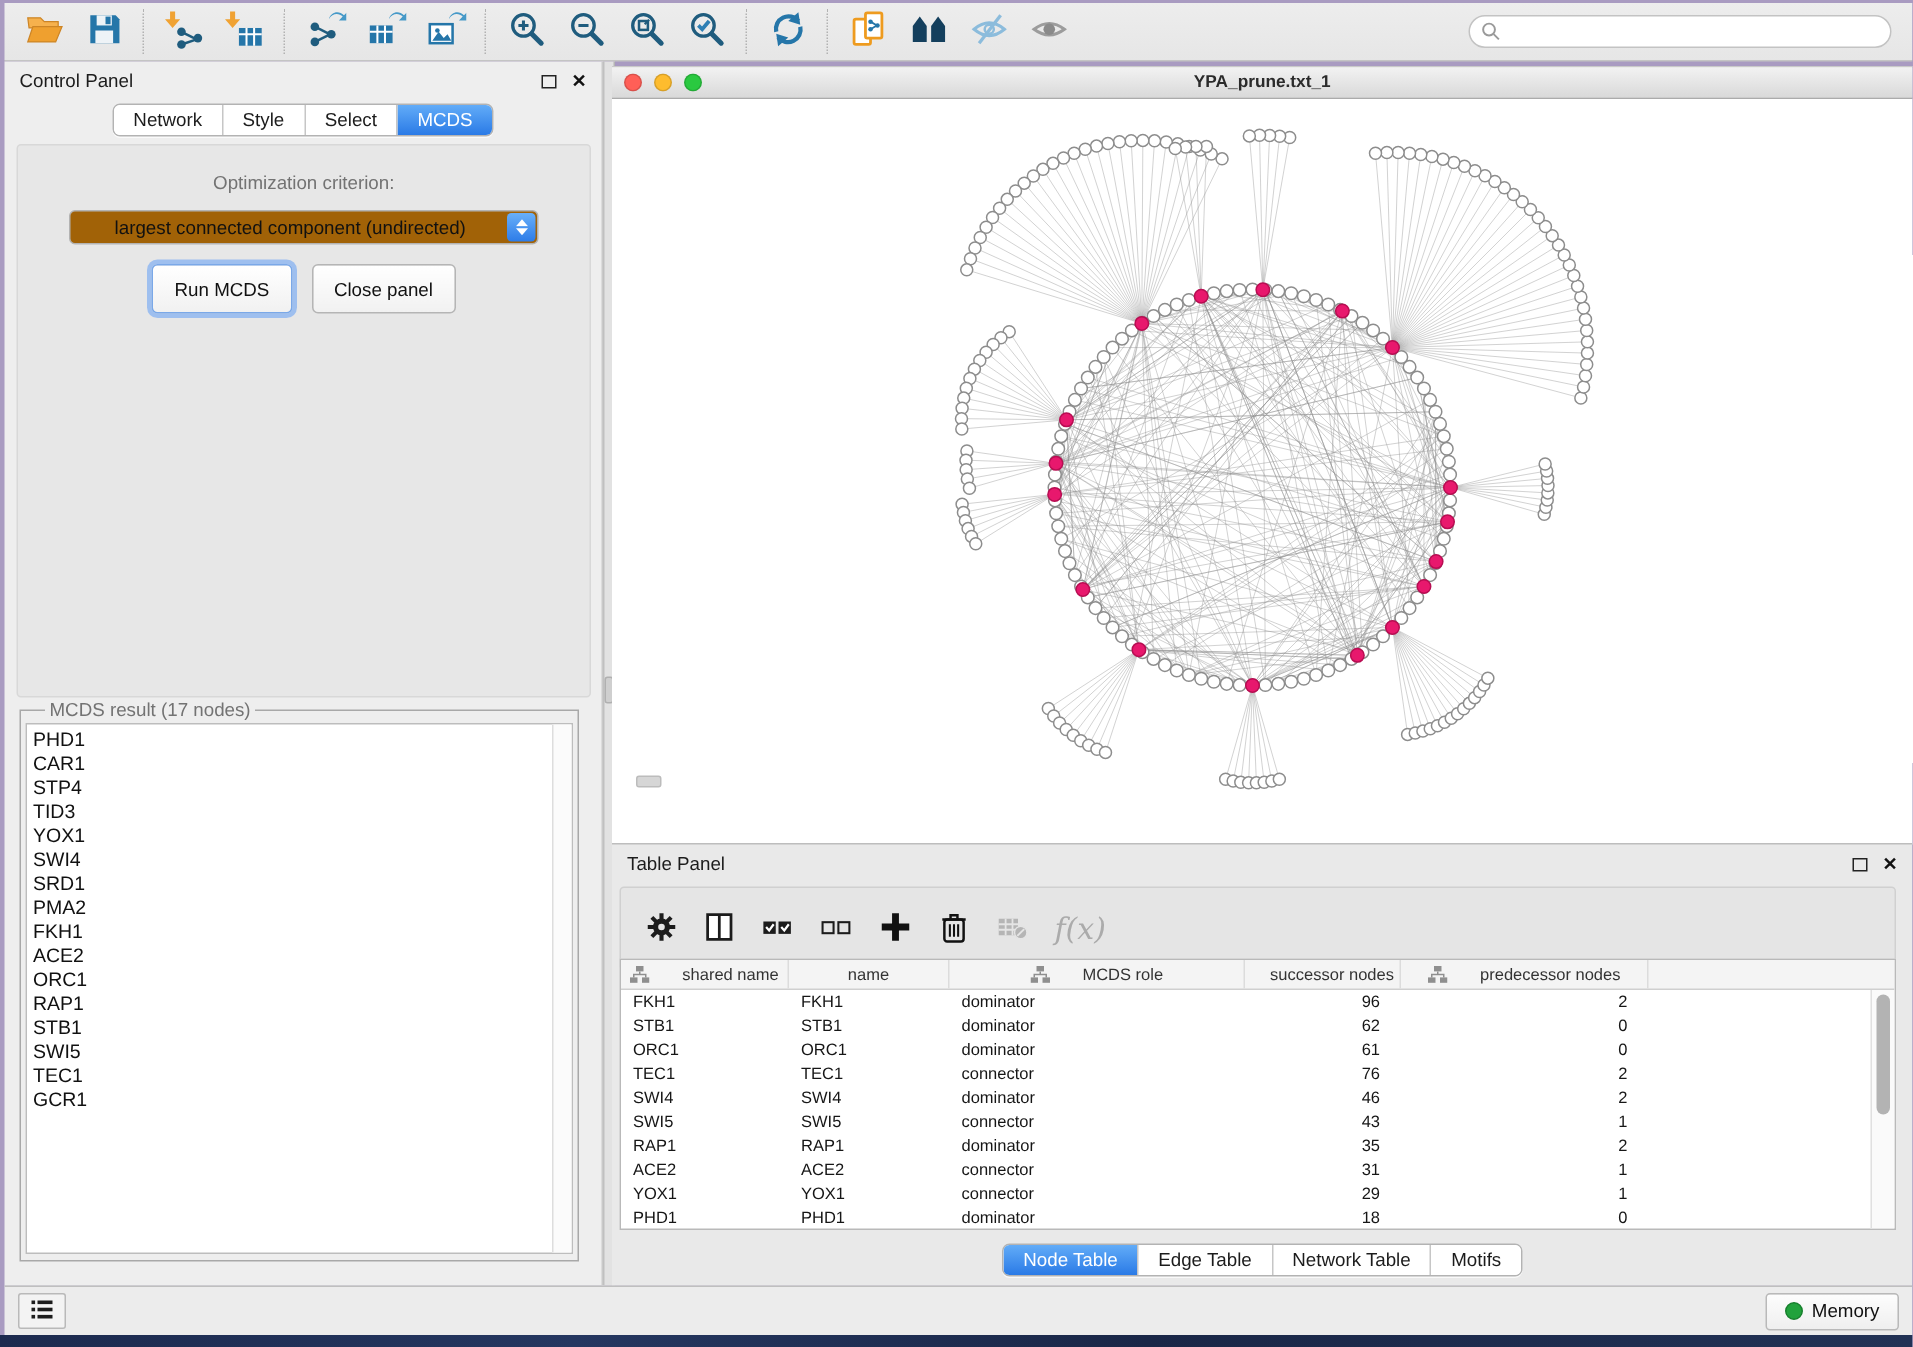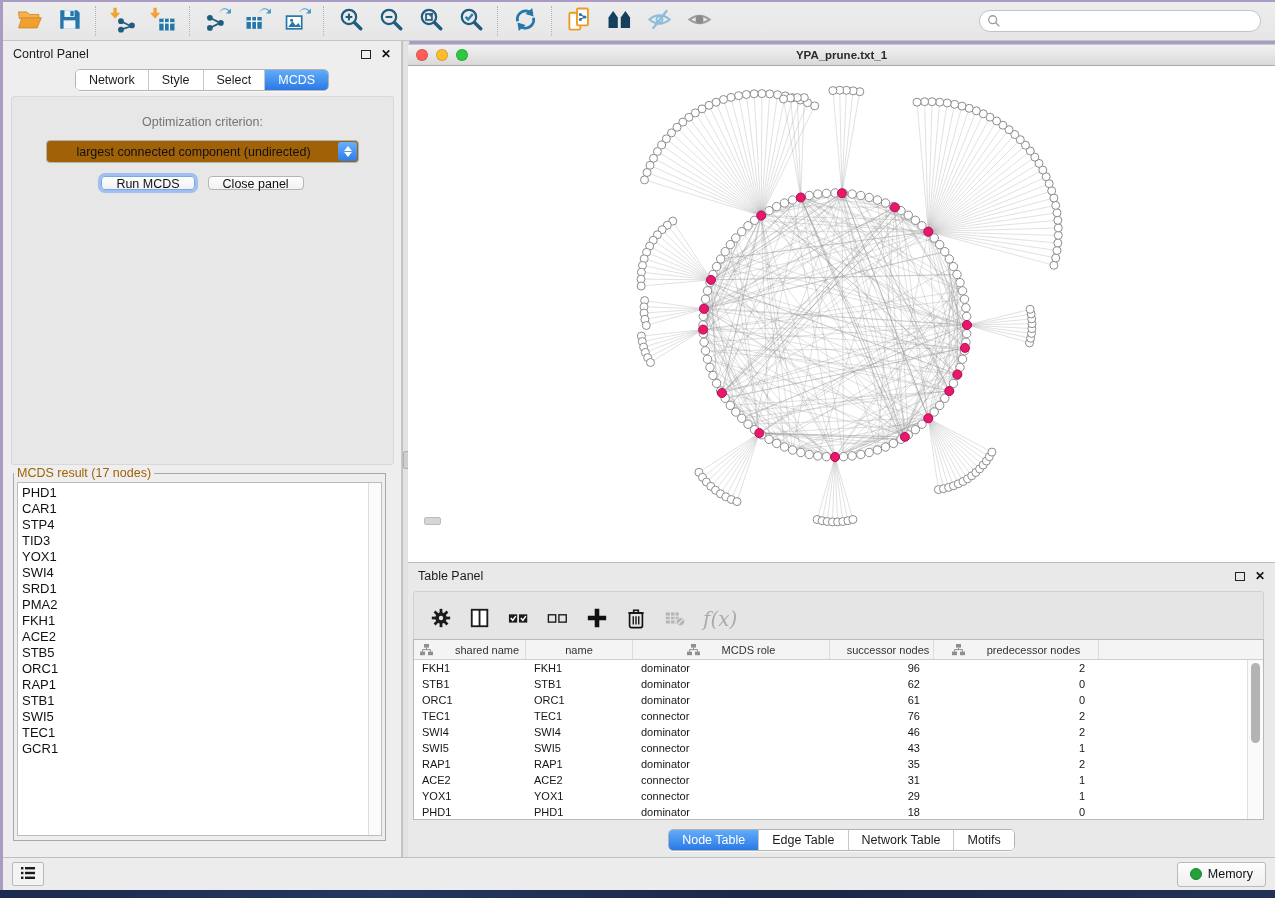--- a/index.html
+++ b/index.html
@@ -46,27 +46,27 @@
   #opt-label{text-align:center;margin-top:18px;font-size:12.5px;color:#737373;}
   #criterion-select{position:relative;margin:11px auto 0;width:313px;height:23px;
     background:#a16207;border:1px solid #b3b3b3;border-radius:4px;cursor:pointer;
     display:flex;align-items:center;box-sizing:border-box;}
   #criterion-value{flex:1;text-align:center;font-size:12.5px;color:#111;padding-right:18px;}
   #criterion-stepper{position:absolute;right:1px;top:1px;bottom:1px;width:19px;
     border-radius:3px;background:linear-gradient(#69b0f9,#2d7ce8);
     display:flex;flex-direction:column;align-items:center;justify-content:center;gap:1px;}
   #criterion-stepper svg{width:8px;height:5px;}
   #cp-buttons{display:flex;justify-content:center;gap:13px;margin-top:13px;}
-  .mac-btn{height:14px;padding:0 14px;font-size:12.5px;color:#111;font-family:inherit;
+  .mac-btn{height:33px;padding:0 14px;font-size:12.5px;color:#111;font-family:inherit;
     background:linear-gradient(#ffffff,#f1f1f1);border:1px solid #b5b5b5;border-radius:4px;
     cursor:pointer;}
   .mac-btn.focused{box-shadow:0 0 0 3px rgba(110,165,245,.6);border-color:#7aa8e8;}
   #mcds-box{position:absolute;left:10px;right:15px;top:425px;bottom:16px;
     border:1px solid #a8a8a8;margin:0;padding:0;}
-  #mcds-box legend{font-size:12.5px;color:#a16207;margin-left:0;padding:0 3px;}
+  #mcds-box legend{font-size:12.5px;color:#737373;margin-left:16px;padding:0 3px;}
   #mcds-list-wrap{position:absolute;left:3px;right:3px;top:2px;bottom:4px;
     background:#fff;border:1px solid #bdbdbd;}
   #mcds-list{position:absolute;left:4px;top:2px;right:14px;bottom:0;overflow:hidden;
     font-size:13px;color:#111;line-height:16px;}
   #mcds-scroll{position:absolute;right:0;top:0;bottom:0;width:12px;background:#fbfbfb;
     border-left:1px solid #ddd;}
   
   #vsplit{position:absolute;left:402px;top:41px;width:6px;bottom:41px;background:#e2e2e2;
     border-left:1px solid #c0c0c0;border-right:1px solid #b5b5b5;cursor:col-resize;}
   #vsplit .grip{position:absolute;left:0;right:0;top:410px;height:16px;background:#cfcfcf;
@@ -330,21 +330,20 @@
           <div>PHD1</div>
           <div>CAR1</div>
           <div>STP4</div>
           <div>TID3</div>
           <div>YOX1</div>
           <div>SWI4</div>
           <div>SRD1</div>
           <div>PMA2</div>
           <div>FKH1</div>
           <div>ACE2</div>
-          <div>STB5</div>
           <div>ORC1</div>
           <div>RAP1</div>
           <div>STB1</div>
           <div>SWI5</div>
           <div>TEC1</div>
           <div>GCR1</div>
         </div>
       <div id="mcds-scroll"></div>
     </div>
   </fieldset>

